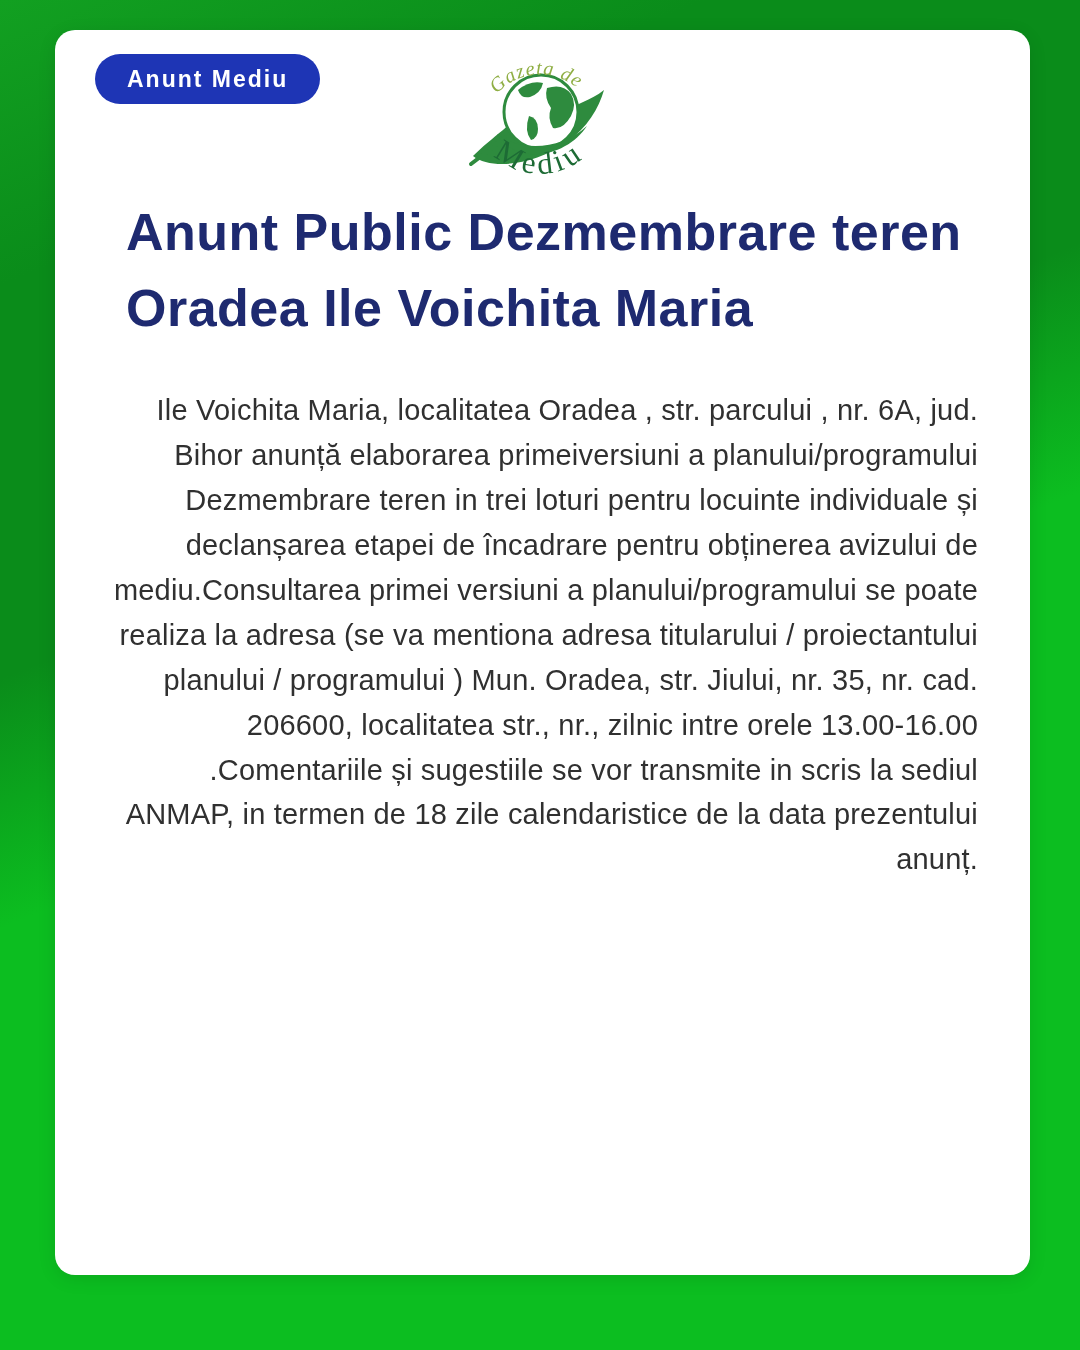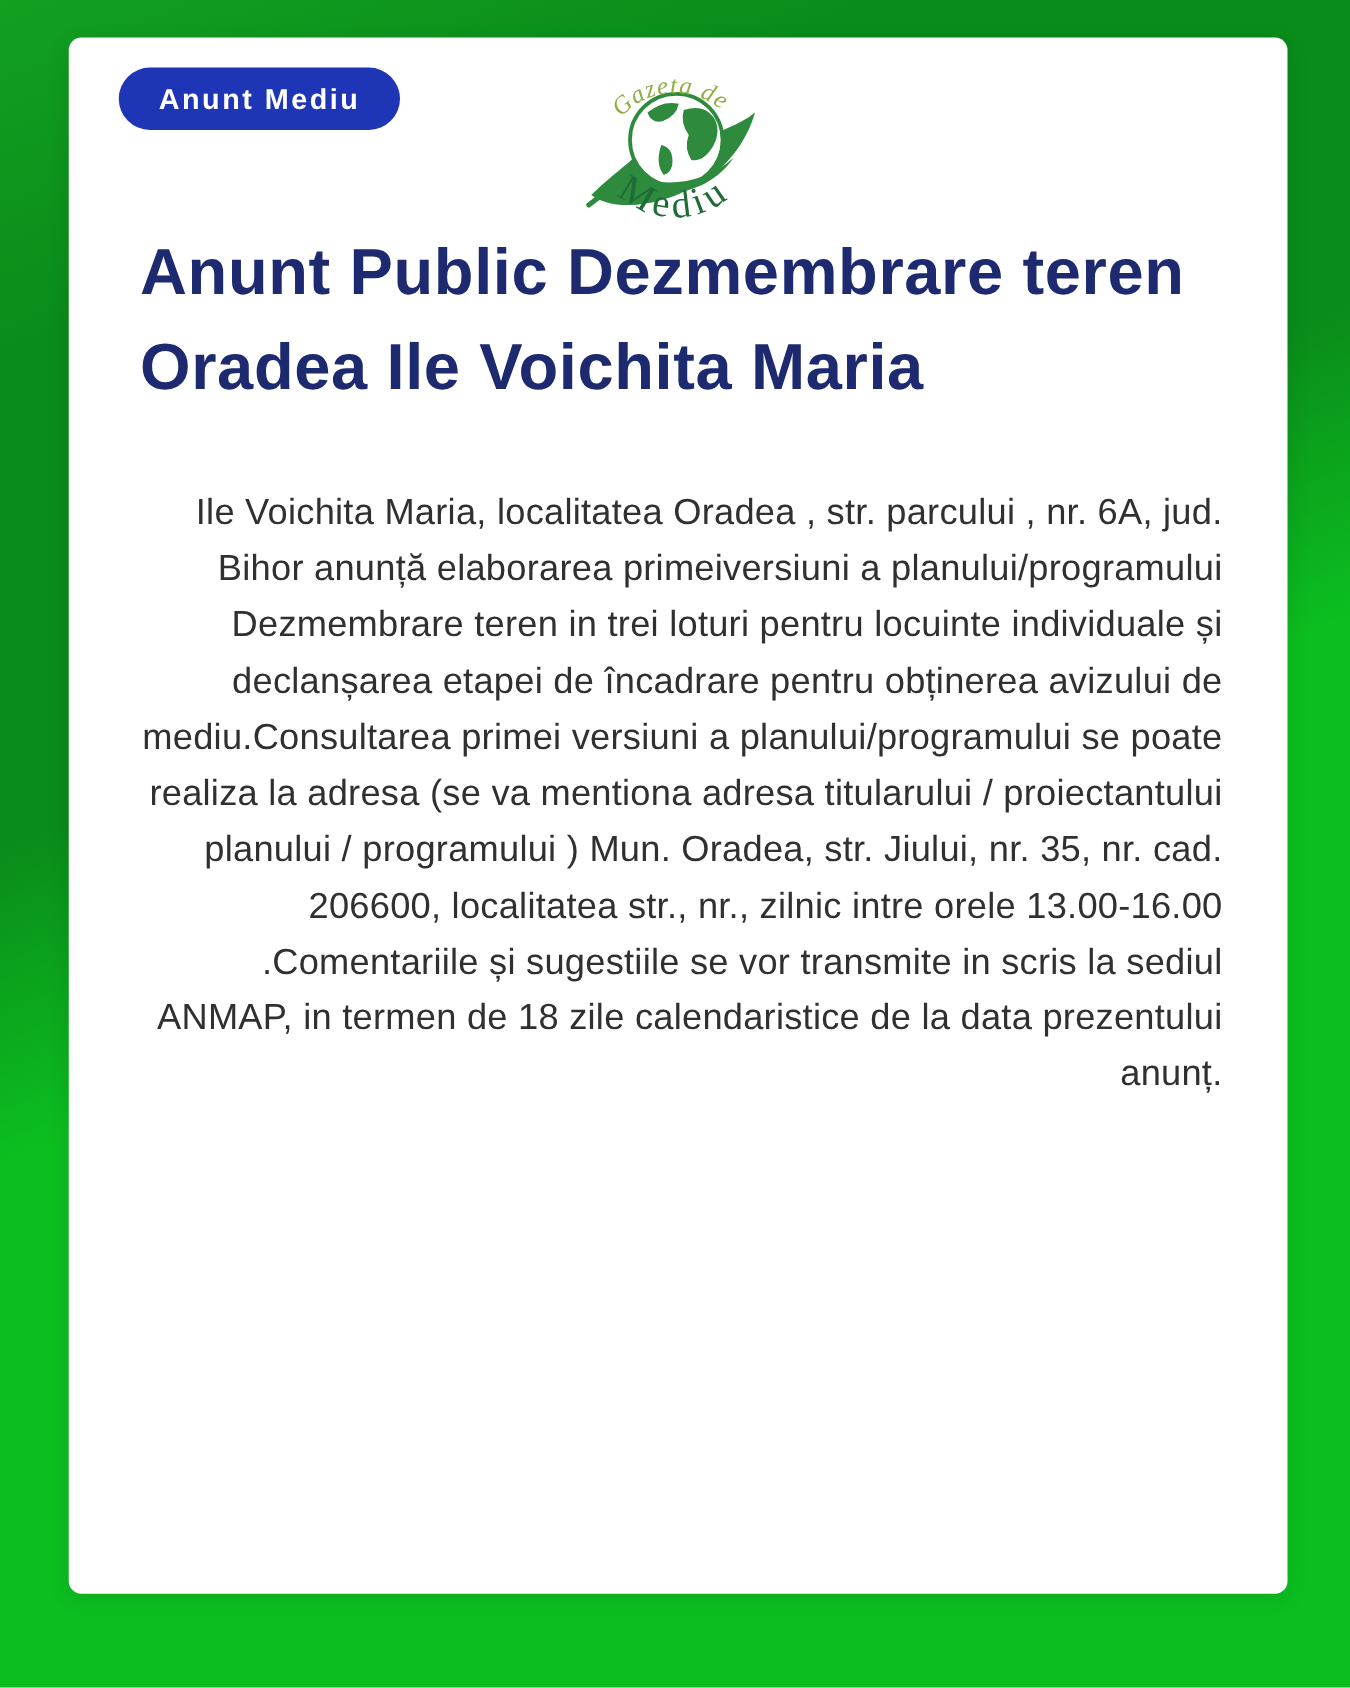--- a/index.html
+++ b/index.html
@@ -16,21 +16,21 @@
       #0cbe20 100%);
     font-family: "Liberation Sans", sans-serif;
   }
   .card {
     position: absolute;
     left: 55px;
     top: 30px;
     width: 975px;
     height: 1245px;
     background: #ffffff;
-    border-radius: 10px;
+    border-radius: 20px;
     box-shadow: 0 4px 18px rgba(0,0,0,0.10);
   }
   .badge {
     position: absolute;
     left: 40px;
     top: 24px;
     height: 50px;
     padding: 0 32px;
     background: #1e35b5;
     border-radius: 26px;
@@ -51,21 +51,21 @@
     top: 8px;
     transform: translateX(-50%);
     width: 160px;
     height: 150px;
   }
   .title {
     position: absolute;
     left: 57px;
     top: 150px;
     width: 880px;
-    margin: 0;
+    margin: 14px;
     color: #1e2a70;
     font-size: 52px;
     font-weight: 700;
     line-height: 1.47;
     letter-spacing: 0.5px;
   }
   .bodytext {
     position: absolute;
     left: 57px;
     top: 358px;

